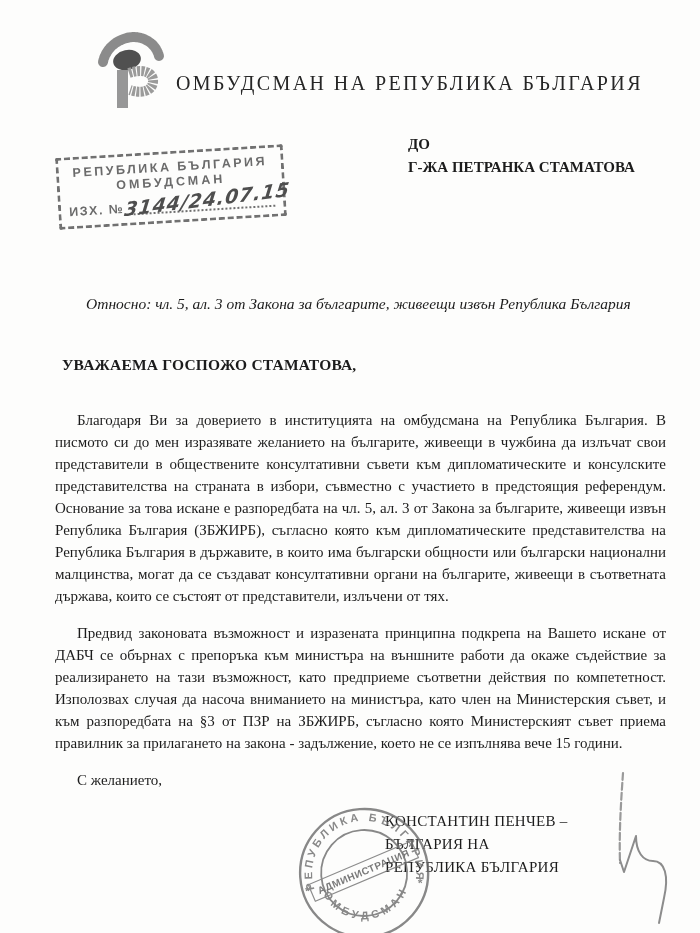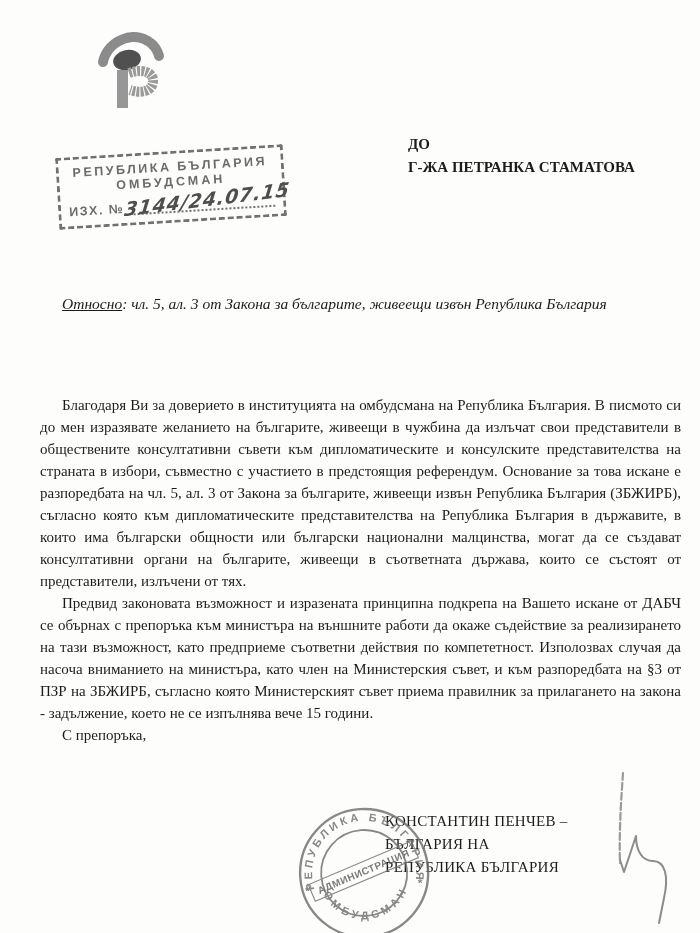--- a/index.html
+++ b/index.html
@@ -32,28 +32,28 @@
     transform:rotate(-7deg) skewX(-14deg);white-space:nowrap;
   }
   
   .recipient{position:absolute;left:408px;top:133px;font-weight:bold;font-size:15px;line-height:23px;}
   .email-row .user{margin-right:40px;}
   
   .subject{
     position:absolute;left:40px;top:292px;width:616px;
     font-style:italic;font-size:15.5px;line-height:23px;text-indent:22px;
   }
-  .subject .lbl{text-decoration:underline;}
+  .subject .lbl{margin-left:24px;}
   
   .salutation{position:absolute;left:62px;top:356px;font-weight:bold;font-size:15.5px;letter-spacing:.2px;}
   .body-text{
     position:absolute;left:40px;top:394px;width:641px;
     font-size:15px;line-height:22px;text-align:justify;
   }
-  .body-text p{margin:0;text-indent:22px;}
+  .body-text p{margin:15px;text-indent:22px;}
   .closing{margin-top:2px;}
   
   .signer{
     position:absolute;left:385px;top:810px;z-index:1;
     font-weight:normal;font-size:15px;line-height:23px;letter-spacing:.3px;white-space:nowrap;
   }
   .round-stamp{position:absolute;left:285px;top:795px;z-index:2;opacity:.82;transform:rotate(-4deg);}
   .signature-mark{position:absolute;left:583px;top:770px;z-index:2;}
   .stamp-ring-text{font-family:"Liberation Sans", sans-serif;font-weight:bold;font-size:11px;letter-spacing:3.2px;fill:#6f6f6f;}
   .stamp-ring-text.bottom{letter-spacing:3.8px;}
@@ -64,45 +64,47 @@
 <body>
 
 <div class="page">
 
   <svg class="logo" viewBox="0 0 72 86" xmlns="http://www.w3.org/2000/svg">
     <path d="M7,36 C11,17 31,8 45,12 C55,15 61,22 63,30" fill="none" stroke="#787878" stroke-width="10" stroke-dasharray="2.6 1.3" stroke-linecap="round"></path>
     <ellipse cx="31" cy="34" rx="14" ry="10" fill="#333" transform="rotate(-12 31 34)"></ellipse>
     <path d="M33,47 C48,42 58,47 57,56 C56,65 46,68 34,64" fill="none" stroke="#8a8a8a" stroke-width="10" stroke-dasharray="3 1.1"></path>
     <rect x="21" y="44" width="11" height="38" fill="#868686"></rect>
   </svg>
+  <div class="org-name">ОМБУДСМАН НА РЕПУБЛИКА БЪЛГАРИЯ</div>
 
   <div class="reg-stamp">
     <div class="l1">РЕПУБЛИКА БЪЛГАРИЯ</div>
     <div class="l2">ОМБУДСМАН</div>
     <div class="reg-num-row">
       <span>ИЗХ. №</span>
       <span class="dots"></span>
     </div>
   </div>
   <div class="hand-number">3144/24.07.15</div>
 
   <div class="recipient">
     <div>ДО</div>
     <div>Г-ЖА ПЕТРАНКА СТАМАТОВА</div>
   </div>
 
   <div class="subject">
     <span class="lbl">Относно</span><span>: чл. 5, ал. 3 от Закона за българите, живеещи извън Република България</span>
   </div>
 
+  <div class="salutation">УВАЖАЕМА ГОСПОЖО СТАМАТОВА,</div>
 
   <div class="body-text">
     <p>Благодаря Ви за доверието в институцията на омбудсмана на Република България. В писмото си до мен изразявате желанието на българите, живеещи в чужбина да излъчат свои представители в обществените консултативни съвети към дипломатическите и консулските представителства на страната в избори, съвместно с участието в предстоящия референдум.  Основание за това искане е разпоредбата на чл. 5, ал. 3 от Закона за българите, живеещи извън Република България (ЗБЖИРБ), съгласно която към дипломатическите представителства на Република България в държавите, в които има български общности или български национални малцинства, могат да се създават консултативни органи на българите, живеещи в съответната държава, които се състоят от представители, излъчени от тях.</p>
     <p>Предвид законовата възможност и изразената принципна подкрепа на Вашето искане от ДАБЧ се обърнах с препоръка към министъра на външните работи да окаже съдействие за реализирането на тази възможност, като предприеме съответни действия по компететност. Изполозвах случая да насоча вниманието на министъра, като член на Министерския съвет, и към разпоредбата на §3 от ПЗР на ЗБЖИРБ, съгласно която Министерският съвет приема правилник за прилагането на закона - задължение, което не се изпълнява вече 15 години.</p>
-    <p class="closing">С препоръка,</p>
+    <p class="closing">С желанието,</p>
   </div>
 
   <div class="signer">
     <div>КОНСТАНТИН ПЕНЧЕВ –</div>
     <div>БЪЛГАРИЯ НА</div>
     <div>РЕПУБЛИКА БЪЛГАРИЯ</div>
   </div>
 
   <svg class="round-stamp" width="158" height="152" viewBox="0 0 144 152" xmlns="http://www.w3.org/2000/svg">
     <defs>

